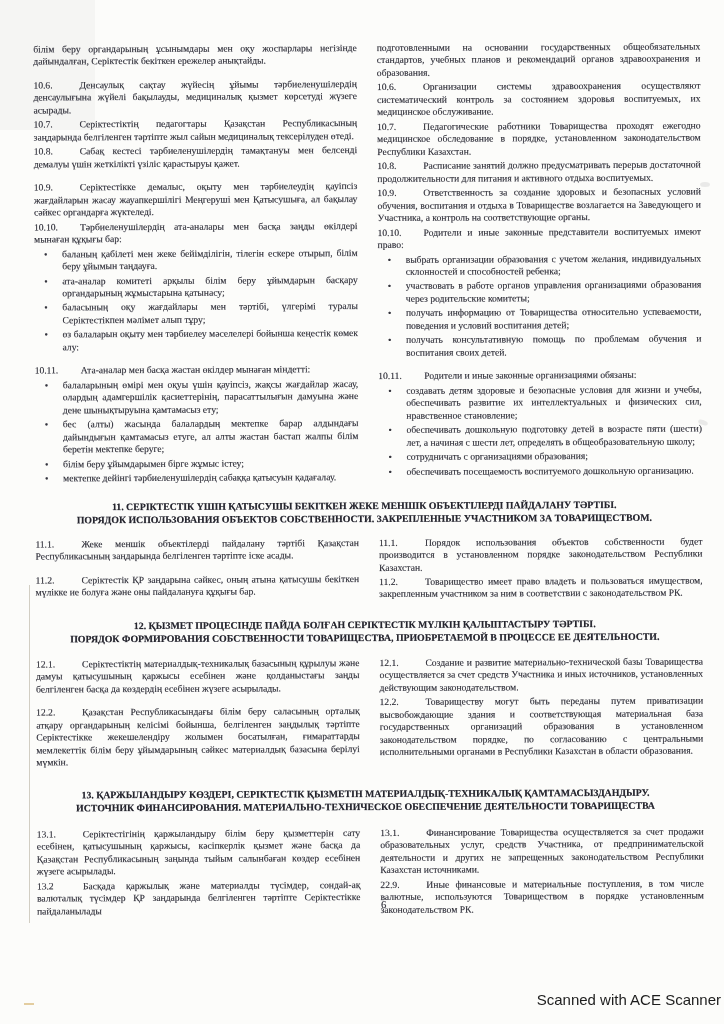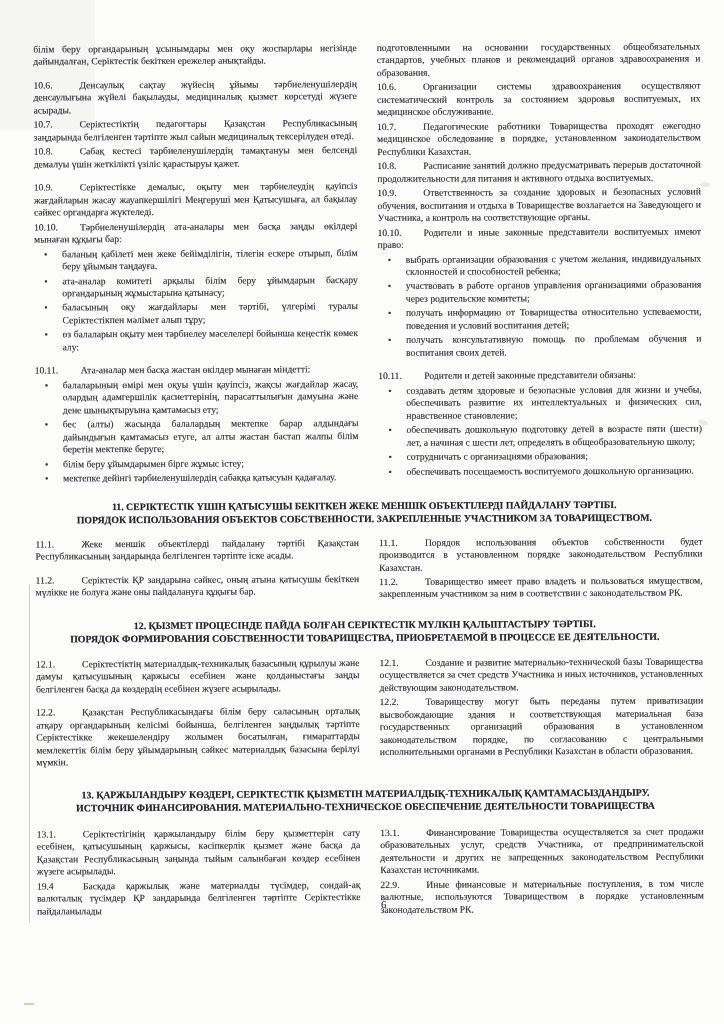--- a/index.html
+++ b/index.html
@@ -116,21 +116,21 @@
             <span class="bt">участвовать в работе органов управления организациями образования через родительские комитеты;</span>
           </div>
         <div class="bullet">
             <span class="dot">•</span>
             <span class="bt">получать информацию от Товарищества относительно успеваемости, поведения и условий воспитания детей;</span>
           </div>
         <div class="bullet">
             <span class="dot">•</span>
             <span class="bt">получать консультативную помощь по проблемам обучения и воспитания своих детей.</span>
           </div>
-        <p class="para mt"><span class="num">10.11.</span><span>Родители и детей законные представители обязаны:</span></p>
+        <p class="para mt"><span class="num">10.11.</span><span>Родители и иные законные организациями обязаны:</span></p>
         <div class="bullet mt">
             <span class="dot">•</span>
             <span class="bt">создавать детям здоровые и безопасные условия для жизни и учебы, обеспечивать развитие их интеллектуальных и физических сил, нравственное становление;</span>
           </div>
         <div class="bullet">
             <span class="dot">•</span>
             <span class="bt">обеспечивать дошкольную подготовку детей в возрасте пяти (шести) лет, а начиная с шести лет, определять в общеобразовательную школу;</span>
           </div>
         <div class="bullet">
             <span class="dot">•</span>
@@ -173,29 +173,30 @@
       </div>
     </div>
 
     <div class="heading h13">
       <div>13. ҚАРЖЫЛАНДЫРУ КӨЗДЕРІ, СЕРІКТЕСТІК ҚЫЗМЕТІН МАТЕРИАЛДЫҚ-ТЕХНИКАЛЫҚ ҚАМТАМАСЫЗДАНДЫРУ.</div>
       <div>ИСТОЧНИК ФИНАНСИРОВАНИЯ. МАТЕРИАЛЬНО-ТЕХНИЧЕСКОЕ ОБЕСПЕЧЕНИЕ ДЕЯТЕЛЬНОСТИ ТОВАРИЩЕСТВА</div>
     </div>
     <div class="cols">
       <div class="col">
         <p class="para"><span class="num">13.1.</span><span>Серіктестігінің қаржыландыру білім беру қызметтерін сату есебінен, қатысушының қаржысы, кәсіпкерлік қызмет және басқа да Қазақстан Республикасының заңында тыйым салынбаған көздер есебінен жүзеге асырылады.</span></p>
-        <p class="para"><span class="num">19.4</span><span>Басқада қаржылық және материалды түсімдер, сондай-ақ валюталық түсімдер ҚР заңдарында белгіленген тәртіпте Серіктестікке пайдаланылады</span></p>
+        <p class="para"><span class="num">13.2</span><span>Басқада қаржылық және материалды түсімдер, сондай-ақ валюталық түсімдер ҚР заңдарында белгіленген тәртіпте Серіктестікке пайдаланылады</span></p>
       </div>
       <div class="col">
         <p class="para"><span class="num">13.1.</span><span>Финансирование Товарищества осуществляется за счет продажи образовательных услуг, средств Участника, от предпринимательской деятельности и других не запрещенных законодательством Республики Казахстан источниками.</span></p>
         <p class="para"><span class="num">22.9.</span><span>Иные финансовые и материальные поступления, в том числе валютные, используются Товариществом в порядке установленным законодательством РК.</span></p>
       </div>
     </div>
 
     <div class="pagenum">6</div>
   </div>
 
   <div class="edge-line"></div>
   <div class="corner-mark"></div>
   <div class="smudge sm1"></div>
   <div class="smudge sm2"></div>
 
+  <div class="watermark">Scanned with ACE Scanner</div>
 </div>
 
 </body></html>

